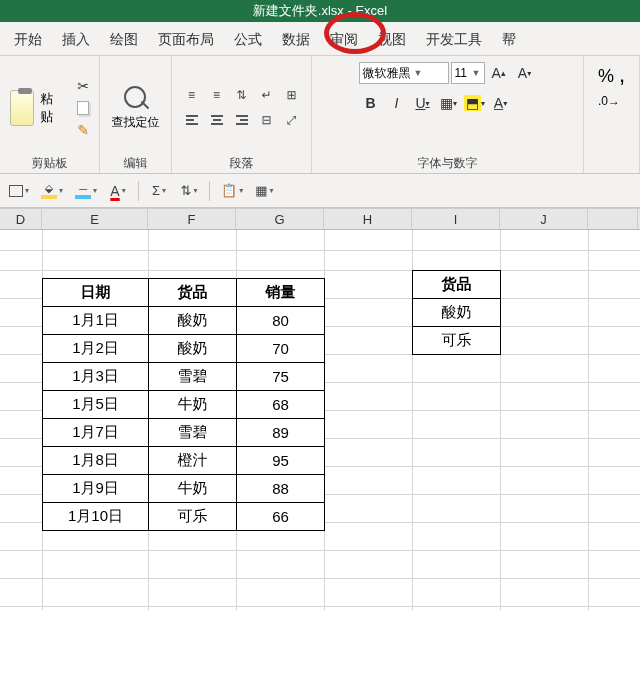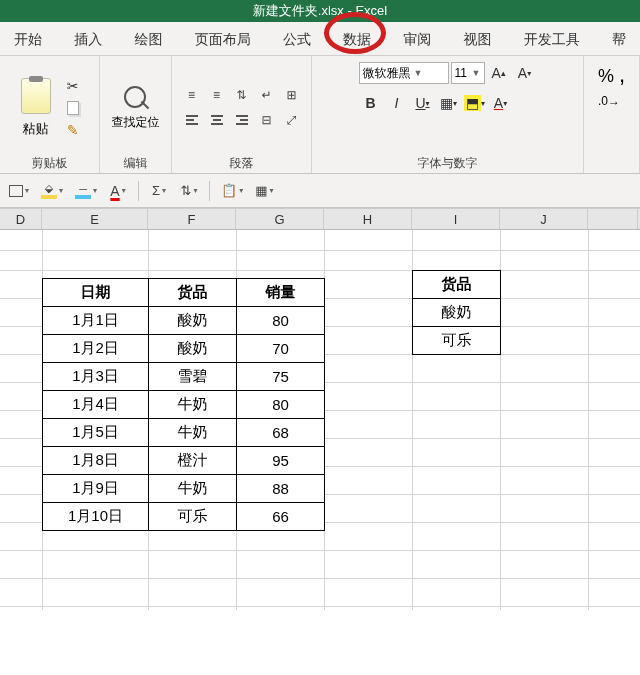--- a/index.html
+++ b/index.html
@@ -20,21 +20,20 @@
     font-size: 13px;
   }
   .tabs {
     background: #f3f2f1;
     border-bottom: 1px solid #d0d0d0;
     display: flex;
     align-items: center;
     height: 34px;
     padding: 0 4px;
     position: relative;
-    justify-content: space-between;
   }
   .tab {
     padding: 0 10px;
     height: 34px;
     line-height: 34px;
     font-size: 14px;
     color: #333;
     cursor: pointer;
   }
   .red-circle {
@@ -69,21 +68,21 @@
   }
   .ribbon-content {
     display: flex;
     align-items: center;
     gap: 4px;
     flex: 1;
   }
   
   .paste-btn {
     display: flex;
-    flex-direction: column;
+    flex-direction: row;
     align-items: center;
     gap: 6px;
     padding: 2px 4px;
   }
   .clipboard-icon {
     width: 30px; height: 36px;
     border: 1px solid #bba;
     background: linear-gradient(#fffde6,#f5eea2);
     border-radius: 3px;
     position: relative;
@@ -456,28 +455,28 @@
             <td class="c1">1月2日</td>
             <td class="c2">酸奶</td>
             <td class="c3">70</td>
           </tr>
       <tr>
             <td class="c1">1月3日</td>
             <td class="c2">雪碧</td>
             <td class="c3">75</td>
           </tr>
       <tr>
-            <td class="c1">1月4日</td>
-            <td class="c2">牛奶</td>
-            <td class="c3">80</td>
-          </tr>
-      <tr>
             <td class="c1">1月5日</td>
             <td class="c2">牛奶</td>
             <td class="c3">68</td>
+          </tr>
+      <tr>
+            <td class="c1">1月7日</td>
+            <td class="c2">雪碧</td>
+            <td class="c3">89</td>
           </tr>
       <tr>
             <td class="c1">1月8日</td>
             <td class="c2">橙汁</td>
             <td class="c3">95</td>
           </tr>
       <tr>
             <td class="c1">1月9日</td>
             <td class="c2">牛奶</td>
             <td class="c3">88</td>

